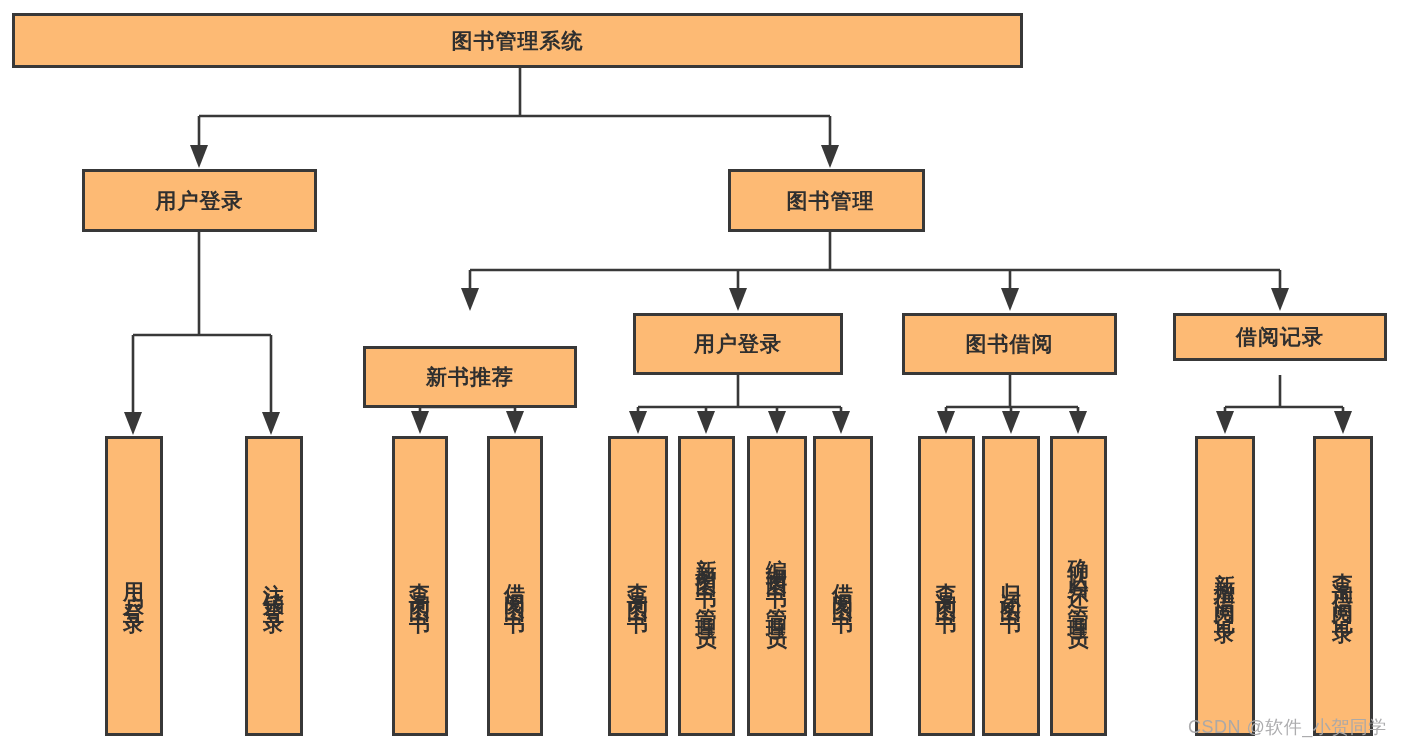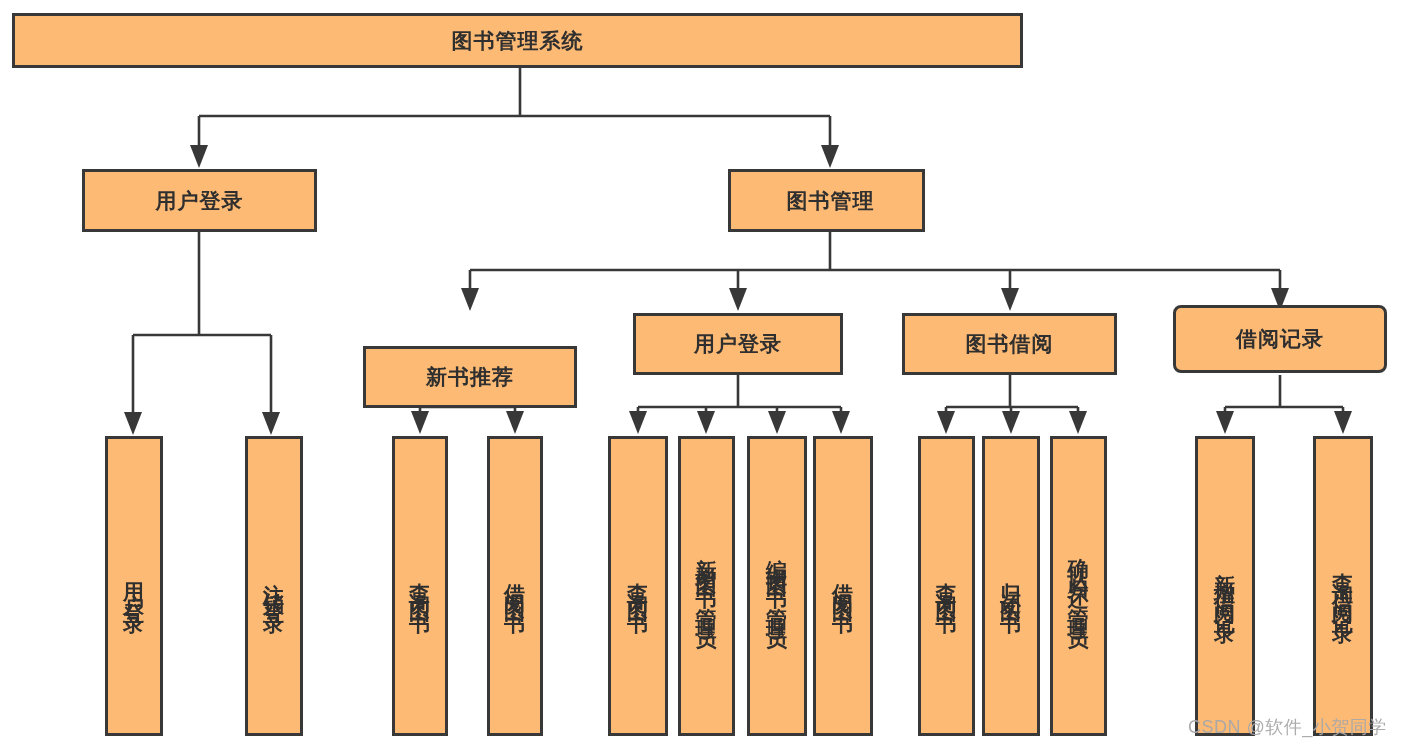--- a/index.html
+++ b/index.html
@@ -100,21 +100,21 @@
 
   <div class="node hbox" style="left:363px; top:313px; width:214px; height:62px;margin-top:33px;">
     <span>新书推荐</span>
   </div>
   <div class="node hbox" style="left:633px; top:313px; width:210px; height:62px;">
     <span>用户登录</span>
   </div>
   <div class="node hbox" style="left:902px; top:313px; width:215px; height:62px;">
     <span>图书借阅</span>
   </div>
-  <div class="node hbox" style="left:1173px; top:305px; width:214px; height:68px;border-radius:8px;">
+  <div class="node hbox" style="left:1173px; top:313px; width:214px; height:48px;">
     <span>借阅记录</span>
   </div>
 
   <div class="node leaf" style="left:105px; top:436px; width:58px; height:300px;">
     <span class="v-label">用户登录</span>
   </div>
   <div class="node leaf" style="left:245px; top:436px; width:58px; height:300px;">
     <span class="v-label">注销登录</span>
   </div>
 

